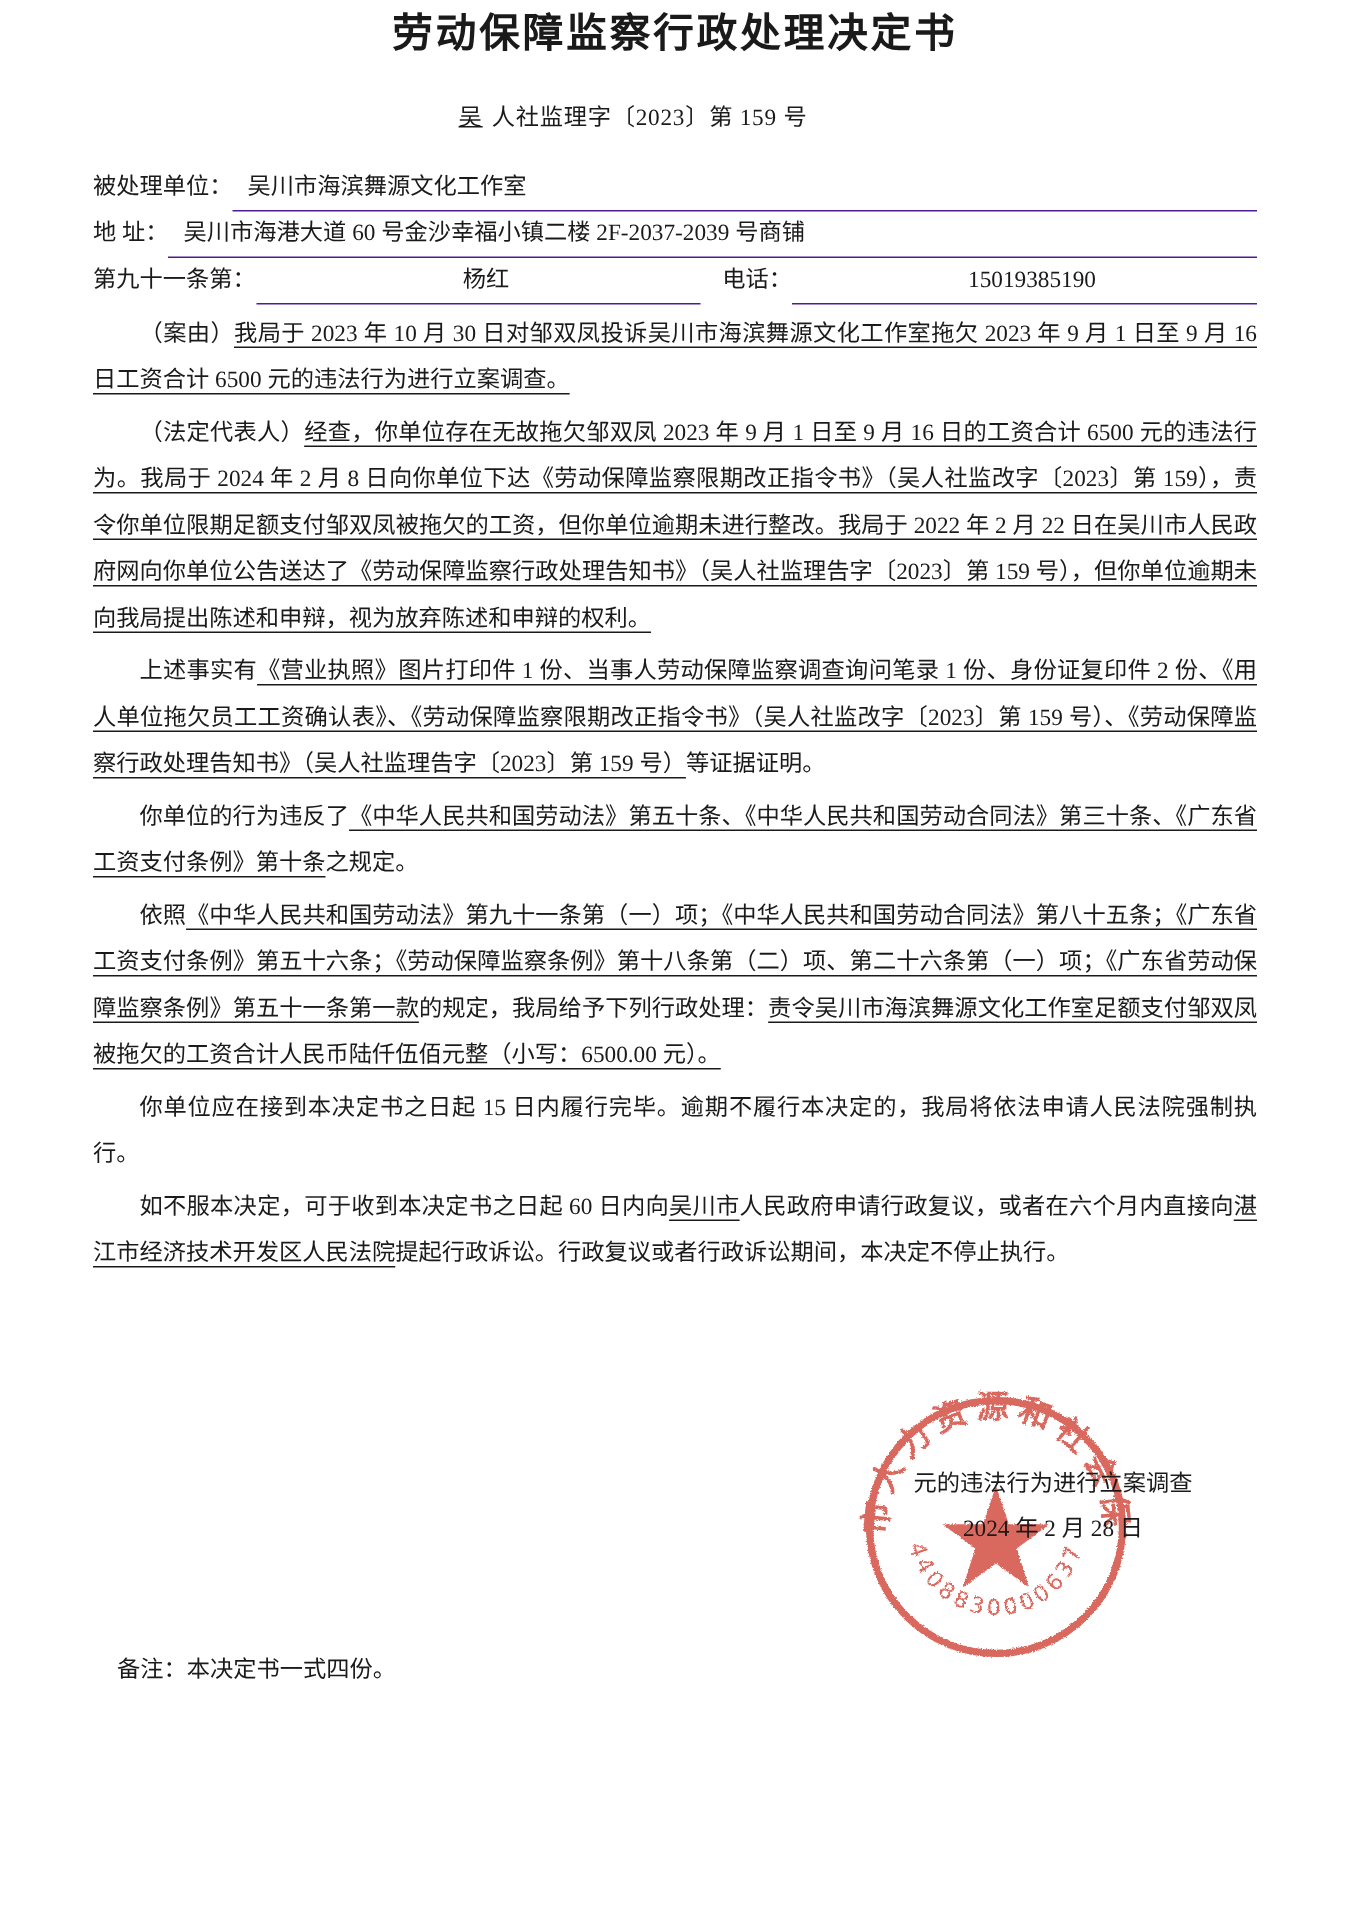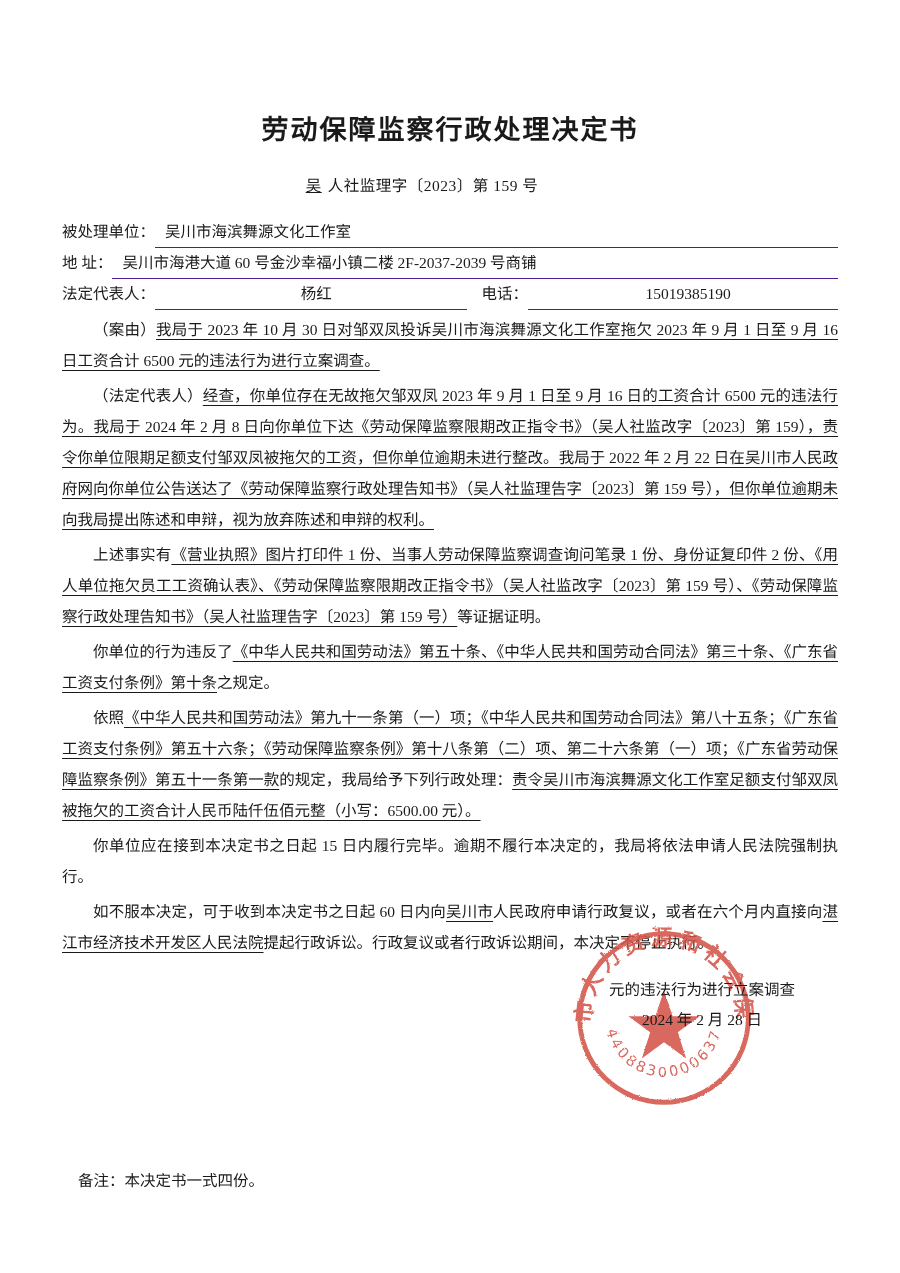--- a/index.html
+++ b/index.html
@@ -12,21 +12,20 @@
     overflow:hidden;
   }
   .page { position:relative; width:900px; height:1273px; }
 
   .doc-title {
     text-align:center;
     font-size:27px;
     font-weight:bold;
     letter-spacing:2px;
     margin:0;
-    padding-top:108px;
     font-family:"DejaVu Sans","Liberation Sans",sans-serif;
   }
 
   .doc-number {
     text-align:center;
     font-size:15.5px;
     padding-right:62px;
     margin-top:26px;
     letter-spacing:0.5px;
   }
@@ -81,21 +80,21 @@
     top:920px;
     width:196px;
     height:196px;
     z-index:2;
     opacity:0.88;
   }
 
   .footer-note {
     position:absolute;
     left:78px;
-    top:1168px;
+    top:1100px;
     font-size:15.5px;
   }
 </style>
 </head>
 <body>
 
 <div class="page">
 
   <h1 class="doc-title">劳动保障监察行政处理决定书</h1>
 
@@ -109,21 +108,21 @@
       <span class="field-label">被处理单位：</span>
       <span class="field-val">吴川市海滨舞源文化工作室</span>
     </div>
 
     <div class="field-row">
       <span class="field-label">地  址：</span>
       <span class="field-val">吴川市海港大道 60 号金沙幸福小镇二楼 2F-2037-2039 号商铺</span>
     </div>
 
     <div class="field-row">
-      <span class="field-label">法定代表人：</span>
+      <span class="field-label">第九十一条第：</span>
       <span class="field-val center">杨红</span>
       <span class="sep">电话：</span>
       <span class="field-val center grow-sm">15019385190</span>
     </div>
 
     <p class="para">
       <span>（案由）</span><span class="ul">我局于 2023 年 10 月 30 日对邹双凤投诉吴川市海滨舞源文化工作室拖欠 2023 年 9 月 1 日至 9 月 16 日工资合计 6500 元的违法行为进行立案调查。</span>
     </p>
 
     <p class="para">

